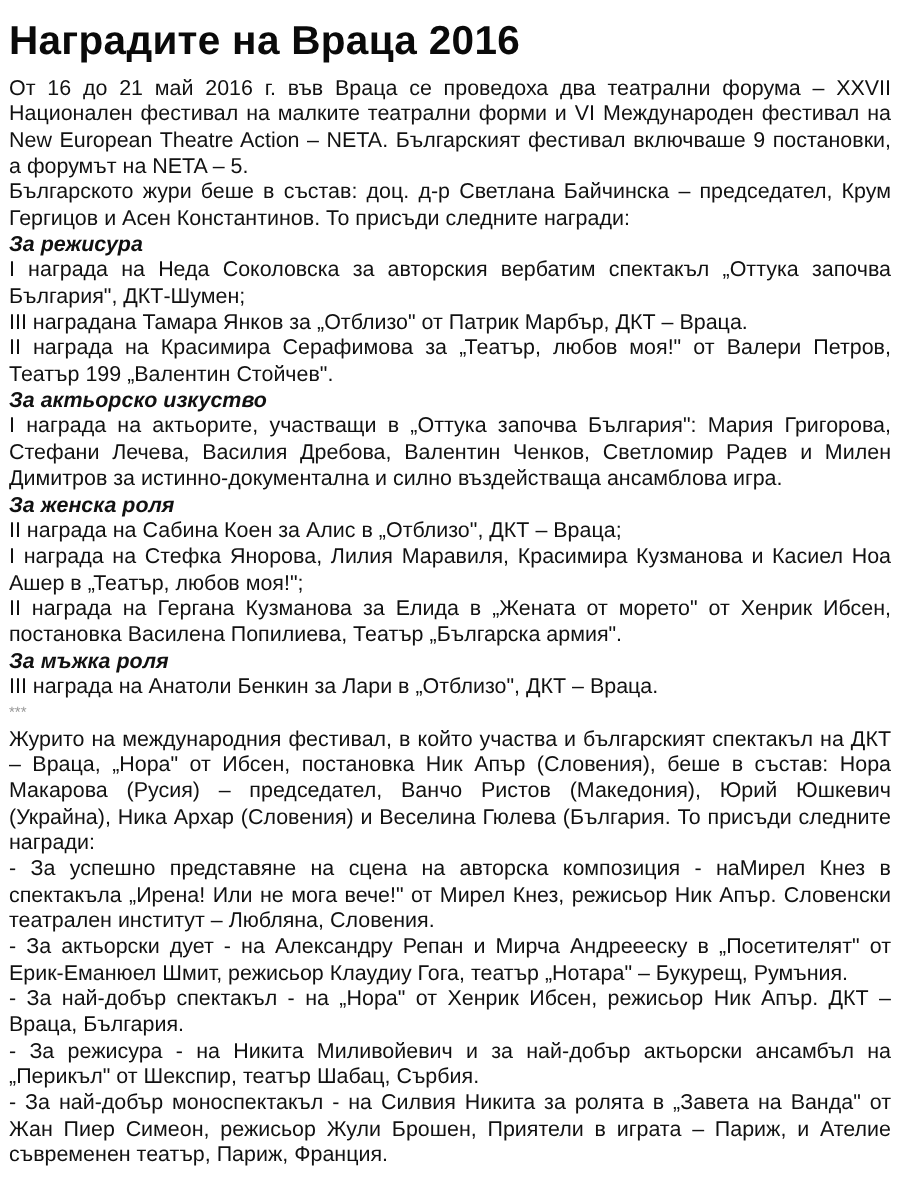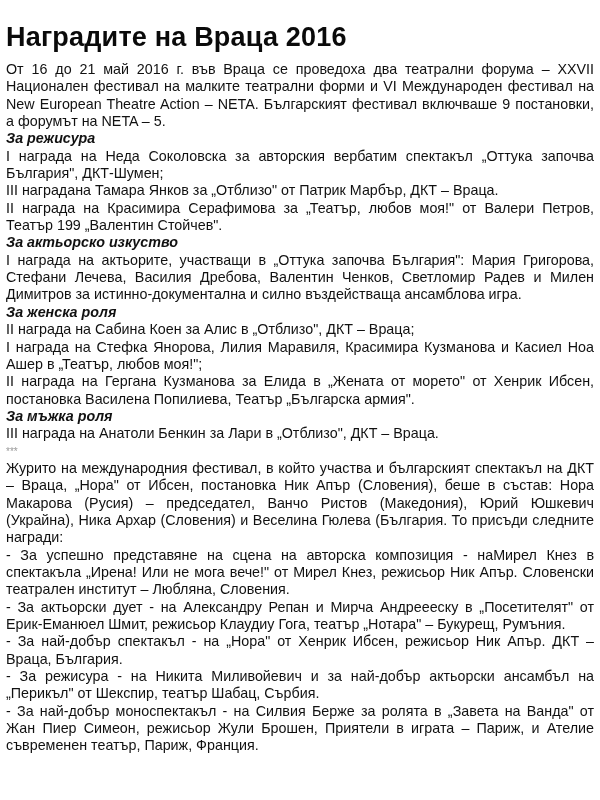--- a/index.html
+++ b/index.html
@@ -4,36 +4,37 @@
 <style>
   html, body { margin: 0; padding: 0; background: #ffffff; }
   body {
     width: 600px; height: 800px; overflow: hidden;
     font-family: "Liberation Sans", sans-serif;
     color: #111;
   }
   .page { padding: 0 6px 0 6px; }
   h1 {
     font-family: "Liberation Sans", sans-serif;
-    font-size: 27px; font-weight: bold; margin: 0; padding-top: 21px;
+    font-size: 27px; font-weight: bold; margin: 0; padding-top: 11px;
     line-height: 32px; letter-spacing: 0.2px; color: #0a0a0a;
   }
   .body { margin-top: 8px; font-size: 14.3px; line-height: 17.35px; }
   p { margin: 0; text-align: justify; text-align-last: left; }
   .heading { font-weight: bold; font-style: italic; }
   b { font-weight: normal; }
   .sep { color: #999; font-size: 10px; line-height: 17.35px; }
 </style>
 </head>
 <body>
 
 <div class="page">
   <h1>Наградите на Враца 2016</h1>
   <div class="body">
     <p>От 16 до 21 май 2016 г. във Враца се проведоха два театрални форума – XXVII Национален фестивал на малките театрални форми и VI Международен фестивал на New European Theatre Action – NETA. Българският фестивал включваше 9 постановки, а форумът на NETA – 5.</p>
+    <p>Българското жури беше в състав: доц. д-р Светлана Байчинска – председател, Крум Гергицов и Асен Константинов. То присъди следните награди:</p>
 
     <p class="heading">За режисура</p>
     <p><b>I награда</b><span> на </span><b>Неда Соколовска</b><span> за авторския вербатим спектакъл „Оттука започва България", ДКТ-Шумен;</span></p>
     <p><b>III награда</b><span>на </span><b>Тамара Янков</b><span> за „Отблизо" от Патрик Марбър, ДКТ – Враца.</span></p>
 
     <p><b>II награда</b><span> на </span><b>Красимира Серафимова</b><span> за „Театър, любов моя!" от Валери Петров, Театър 199 „Валентин Стойчев".</span></p>
 
     <p class="heading">За актьорско изкуство</p>
     <p><b>I награда</b><span> на актьорите, участващи в „Оттука започва България": </span><b>Мария Григорова, Стефани Лечева, Василия Дребова, Валентин Ченков, Светломир Радев и Милен Димитров</b><span> за истинно-документална и силно въздействаща ансамблова игра.</span></p>
 
@@ -45,15 +46,15 @@
     <p class="heading">За мъжка роля</p>
     <p><b>III награда</b><span> на </span><b>Анатоли Бенкин</b><span> за Лари в „Отблизо", ДКТ – Враца.</span></p>
 
     <p class="sep">***</p>
 
     <p>Журито на международния фестивал, в който участва и българският спектакъл на ДКТ – Враца, „Нора" от Ибсен, постановка Ник Апър (Словения), беше в състав: Нора Макарова (Русия) – председател, Ванчо Ристов (Македония), Юрий Юшкевич (Украйна), Ника Архар (Словения) и Веселина Гюлева (България. То присъди следните награди:</p>
     <p><span>- За успешно представяне на сцена на авторска композиция - на</span><b>Мирел Кнез</b><span> в спектакъла „Ирена! Или не мога вече!" от Мирел Кнез, режисьор Ник Апър. Словенски театрален институт – Любляна, Словения.</span></p>
     <p><span>- За актьорски дует - на </span><b>Александру Репан и Мирча Андреееску</b><span> в „Посетителят" от Ерик-Еманюел Шмит, режисьор Клаудиу Гога, театър „Нотара" – Букурещ, Румъния.</span></p>
     <p><span>- За най-добър спектакъл - на </span><b>„Нора"</b><span> от Хенрик Ибсен, режисьор Ник Апър. ДКТ – Враца, България.</span></p>
     <p><span>- За режисура - на </span><b>Никита Миливойевич</b><span> и за най-добър </span><b>актьорски ансамбъл на „Перикъл"</b><span> от Шекспир, театър Шабац, Сърбия.</span></p>
-    <p><span>- За най-добър моноспектакъл - на </span><b>Силвия Берже</b><span> за ролята в „Завета на Ванда" от Жан Пиер Симеон, режисьор Жули Брошен, Приятели в играта – Париж, и Ателие съвременен театър, Париж, Франция.</span></p>
+    <p><span>- За най-добър моноспектакъл - на </span><b>Силвия Никита</b><span> за ролята в „Завета на Ванда" от Жан Пиер Симеон, режисьор Жули Брошен, Приятели в играта – Париж, и Ателие съвременен театър, Париж, Франция.</span></p>
   </div>
 </div>
 
 </body></html>

